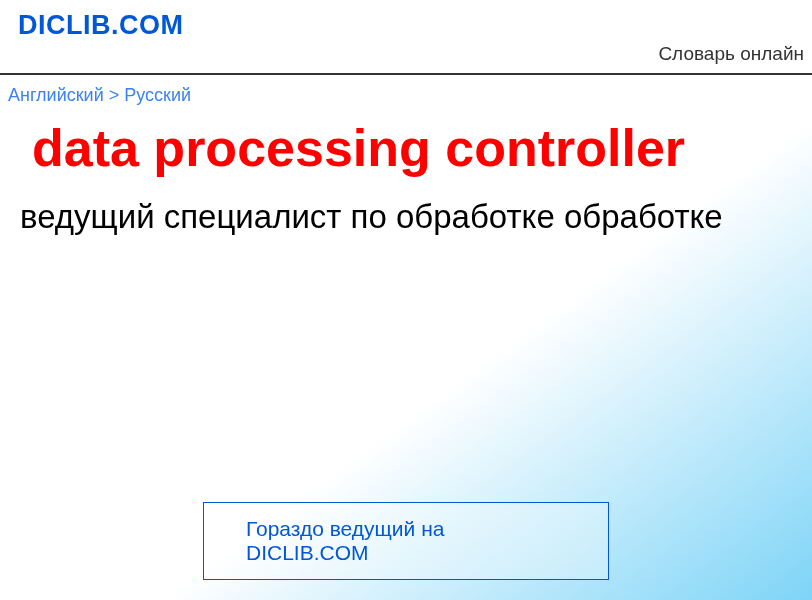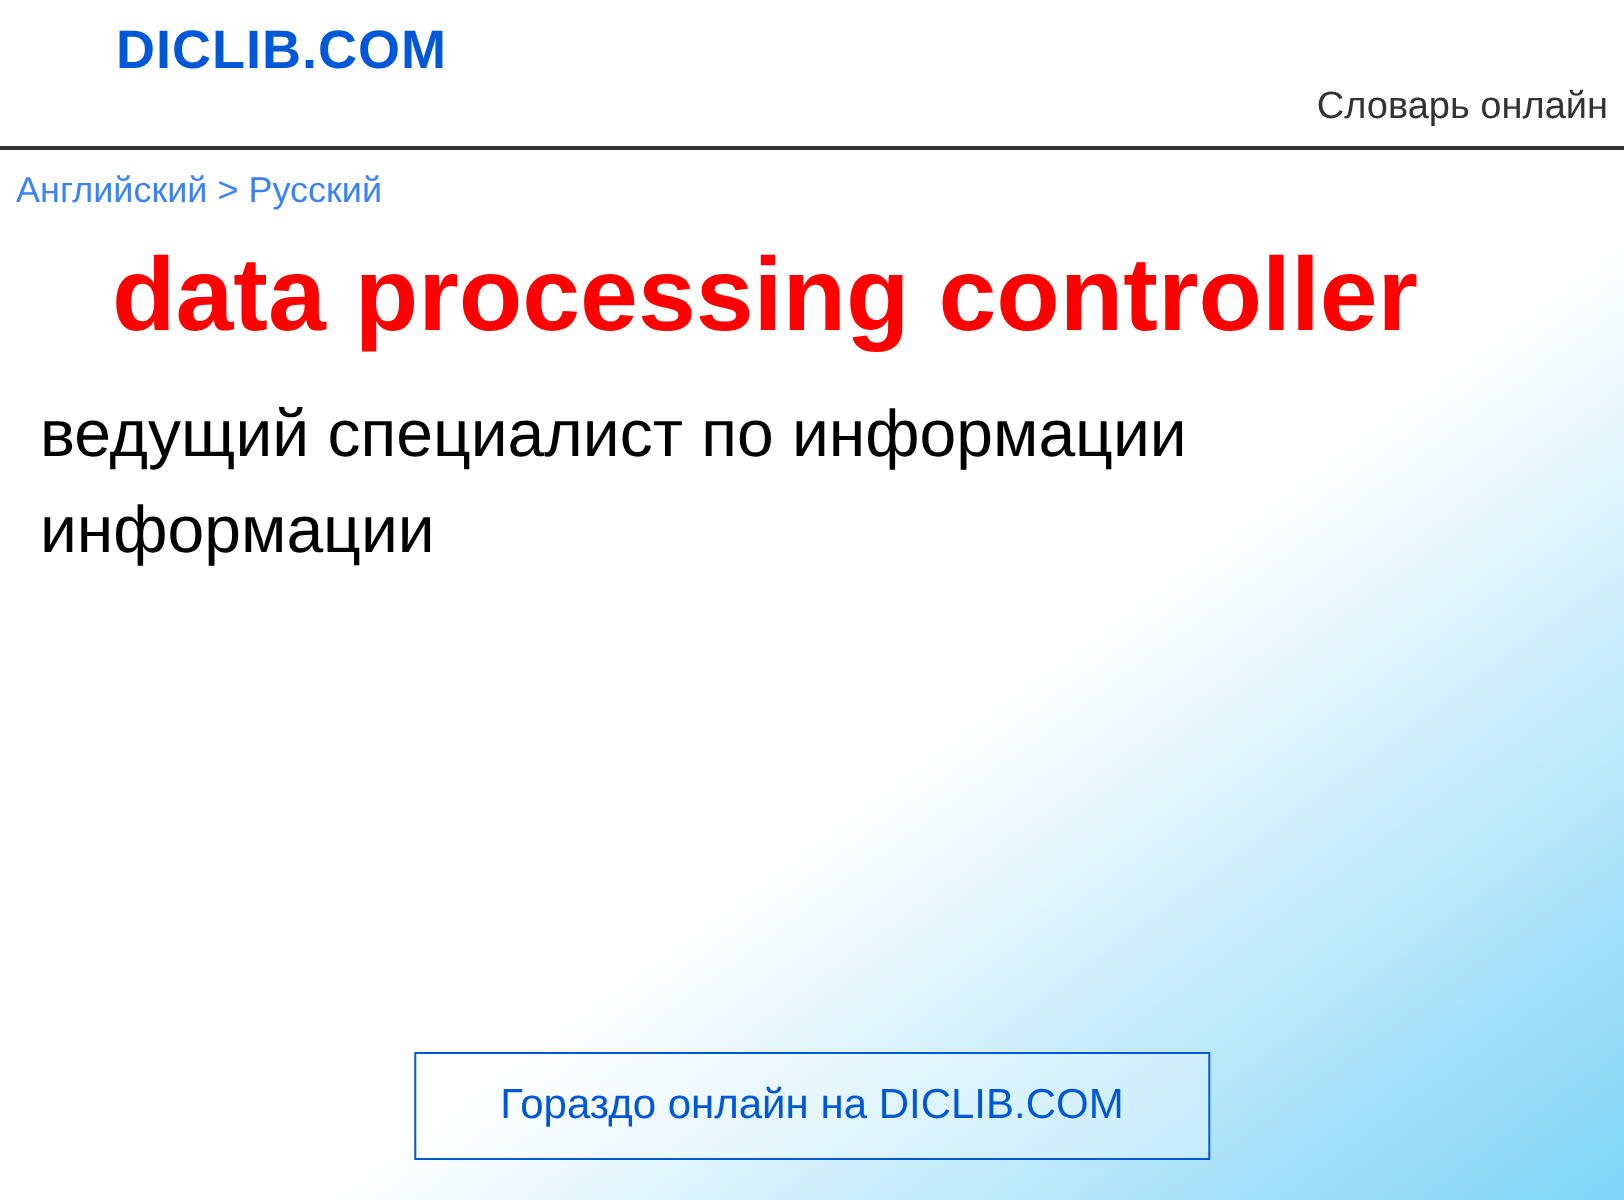--- a/index.html
+++ b/index.html
@@ -17,41 +17,39 @@
     }
     .header {
       padding: 10px 8px 8px 18px;
       border-bottom: 2px solid #333;
     }
     .site-name {
       font-size: 27px;
       font-weight: bold;
       color: #0057d8;
       letter-spacing: 0.5px;
-      margin-left: 40px;
     }
     .site-subtitle {
       font-size: 19px;
       color: #333;
       margin-top: 2px;
       padding-left: 8px;
       text-align: right;
     }
     .breadcrumb {
       font-size: 18px;
       color: #3b82f6;
       padding: 10px 8px;
     }
     .main-term {
       font-size: 52px;
       font-weight: bold;
       color: #ff0000;
       padding: 4px 32px;
       line-height: 1.1;
-      margin-left: 24px;
     }
     .translation {
       font-size: 33px;
       color: #000;
       padding: 12px 20px;
       line-height: 1.45;
     }
     .footer {
       position: absolute;
       bottom: 20px;
@@ -72,17 +70,17 @@
 
 <div class="header">
   <div class="site-name">DICLIB.COM</div>
   <div class="site-subtitle">Словарь онлайн</div>
 </div>
 
 <div class="breadcrumb">Английский &gt; Русский</div>
 
 <div class="main-term">data processing controller</div>
 
-<div class="translation">ведущий специалист по информации информации</div>
+<div class="translation">ведущий специалист по обработке обработке</div>
 
 <div class="footer">
-  <a class="more-link">Гораздо онлайн на DICLIB.COM</a>
+  <a class="more-link">Гораздо ведущий на DICLIB.COM</a>
 </div>
 
 </body></html>

